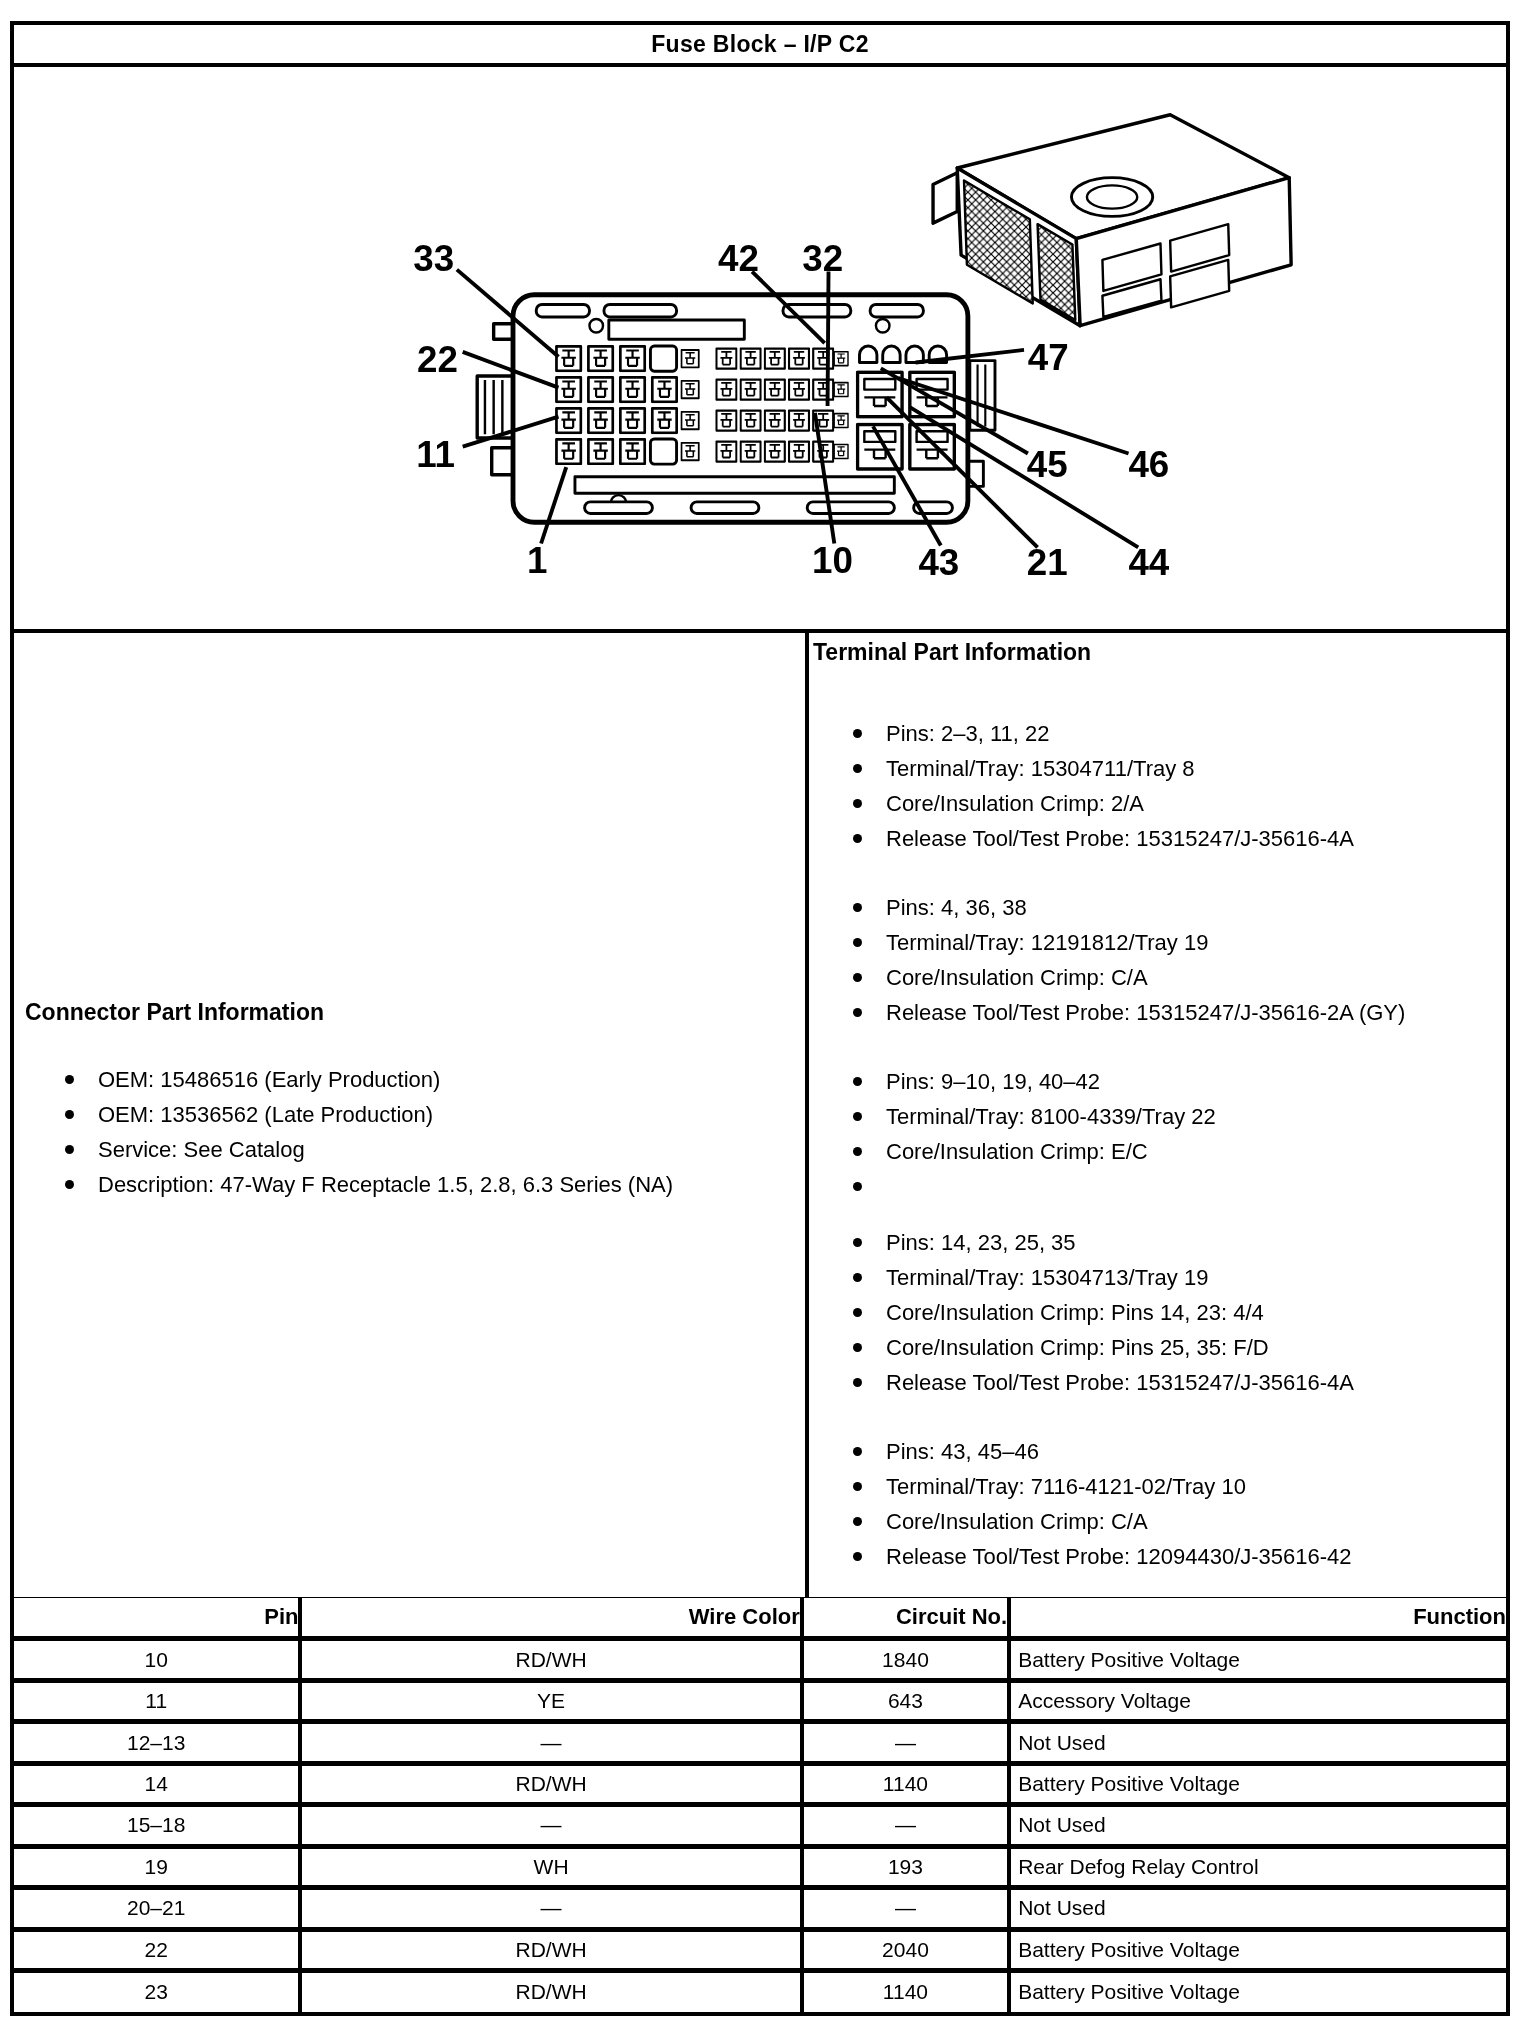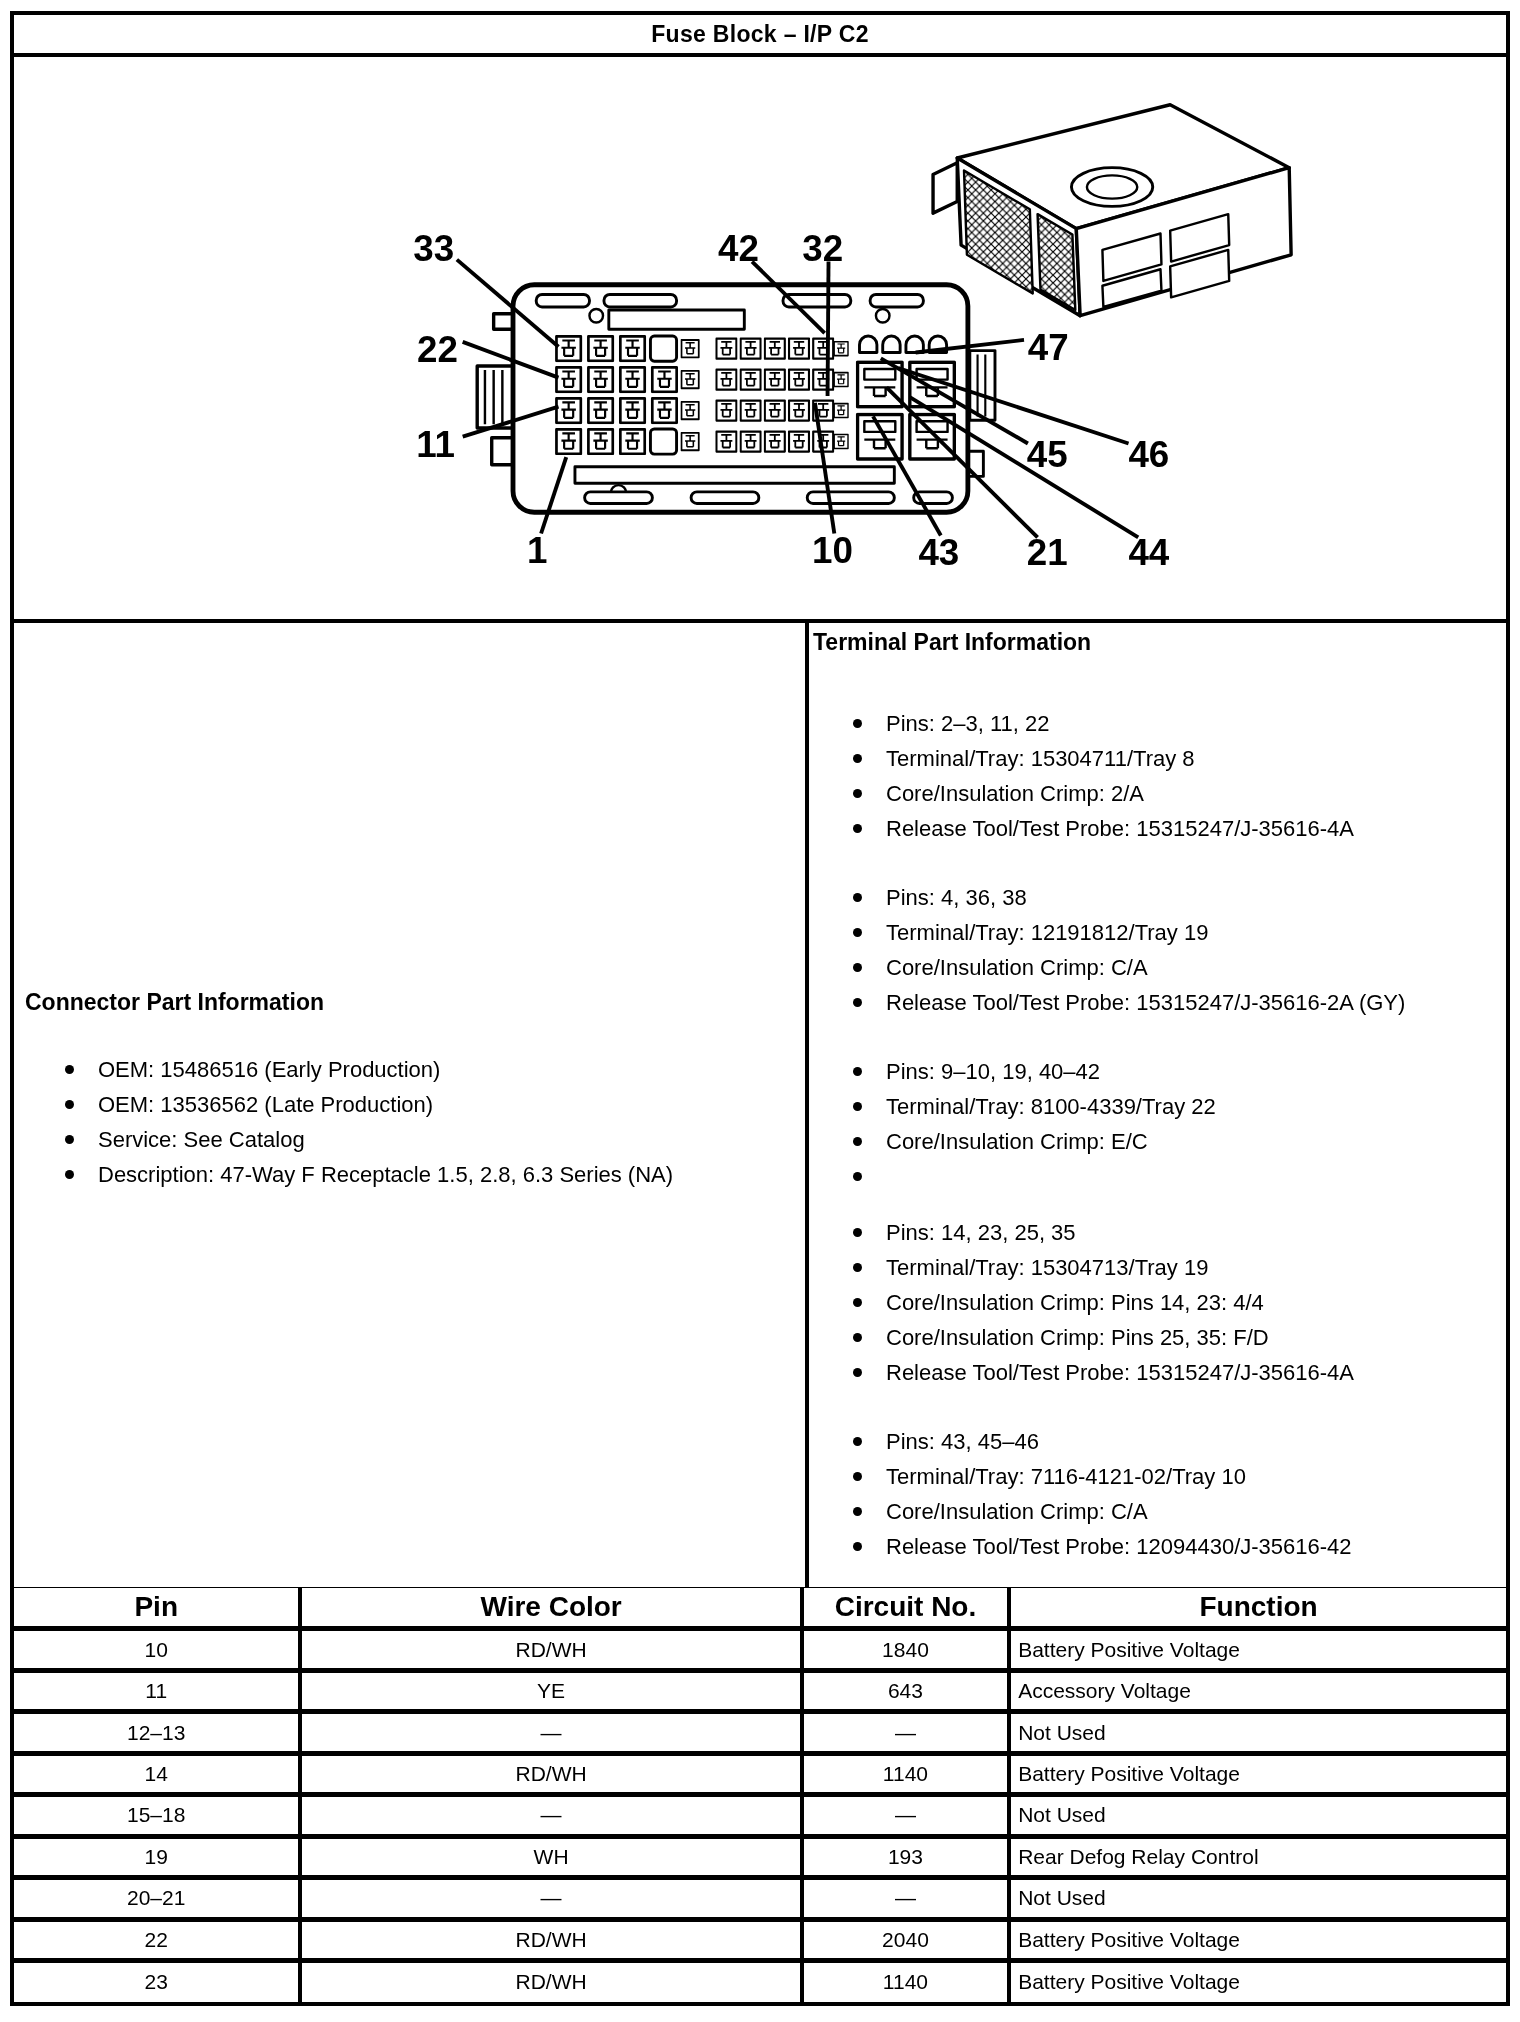--- a/index.html
+++ b/index.html
@@ -1,19 +1,19 @@
 <!DOCTYPE html>
 <html><head>
 <meta charset="utf-8">
 <style>
   * { margin:0; padding:0; box-sizing:border-box; }
   html,body { background:#ffffff; }
   body { width:1520px; height:2022px; position:relative;
          font-family:"Liberation Sans", sans-serif; color:#000; }
-  .doc { position:absolute; left:10px; top:11px; width:1500px; height:1995px;
+  .doc { position:absolute; left:10px; top:21px; width:1500px; height:1995px;
          border:4px solid #000; display:flex; flex-direction:column; background:#fff; }
 
   
   .title-bar { height:42px; border-bottom:4px solid #000; display:flex;
                align-items:center; justify-content:center; }
   .title-bar span { font-weight:bold; font-size:23px; letter-spacing:.3px; }
 
   
   .diagram-section { height:562px; position:relative;padding-left:48px; }
   .diagram-section svg { display:block; width:100%; height:100%; }
@@ -32,21 +32,21 @@
          margin:13px 24px 0 40px; flex:none; }
   .bullet-text { font-size:22px; line-height:35px; white-space:nowrap; }
   .t-group { margin-bottom:34px; }
 
   
   .pin-table { flex:1; border-top:1px solid #000; border-collapse:collapse;
                width:100%; table-layout:fixed; }
   .pin-table th, .pin-table td { border:4px solid #000; border-left-width:4px;
                border-top-width:5px; border-bottom-width:5px; height:41px;
                text-align:center; vertical-align:middle; background:#fff; }
-  .pin-table th { font-size:28px; font-weight:bold; }
+  .pin-table th { font-size:22px; font-weight:bold;text-align:right; }
   .pin-table td { font-size:21px; }
   .pin-table th:first-child, .pin-table td:first-child { border-left:none; }
   .pin-table th:last-child, .pin-table td:last-child { border-right:none; }
   .pin-table tr:first-child th { border-top:none; }
   .pin-table tr:last-child td { border-bottom:none; }
   .pin-table .fn { text-align:left; padding-left:7px; }
   col.c-pin { width:19.2%; } col.c-wire { width:33.6%; }
   col.c-circ { width:13.9%; } col.c-fn { width:33.3%; }
 </style>
 </head>

